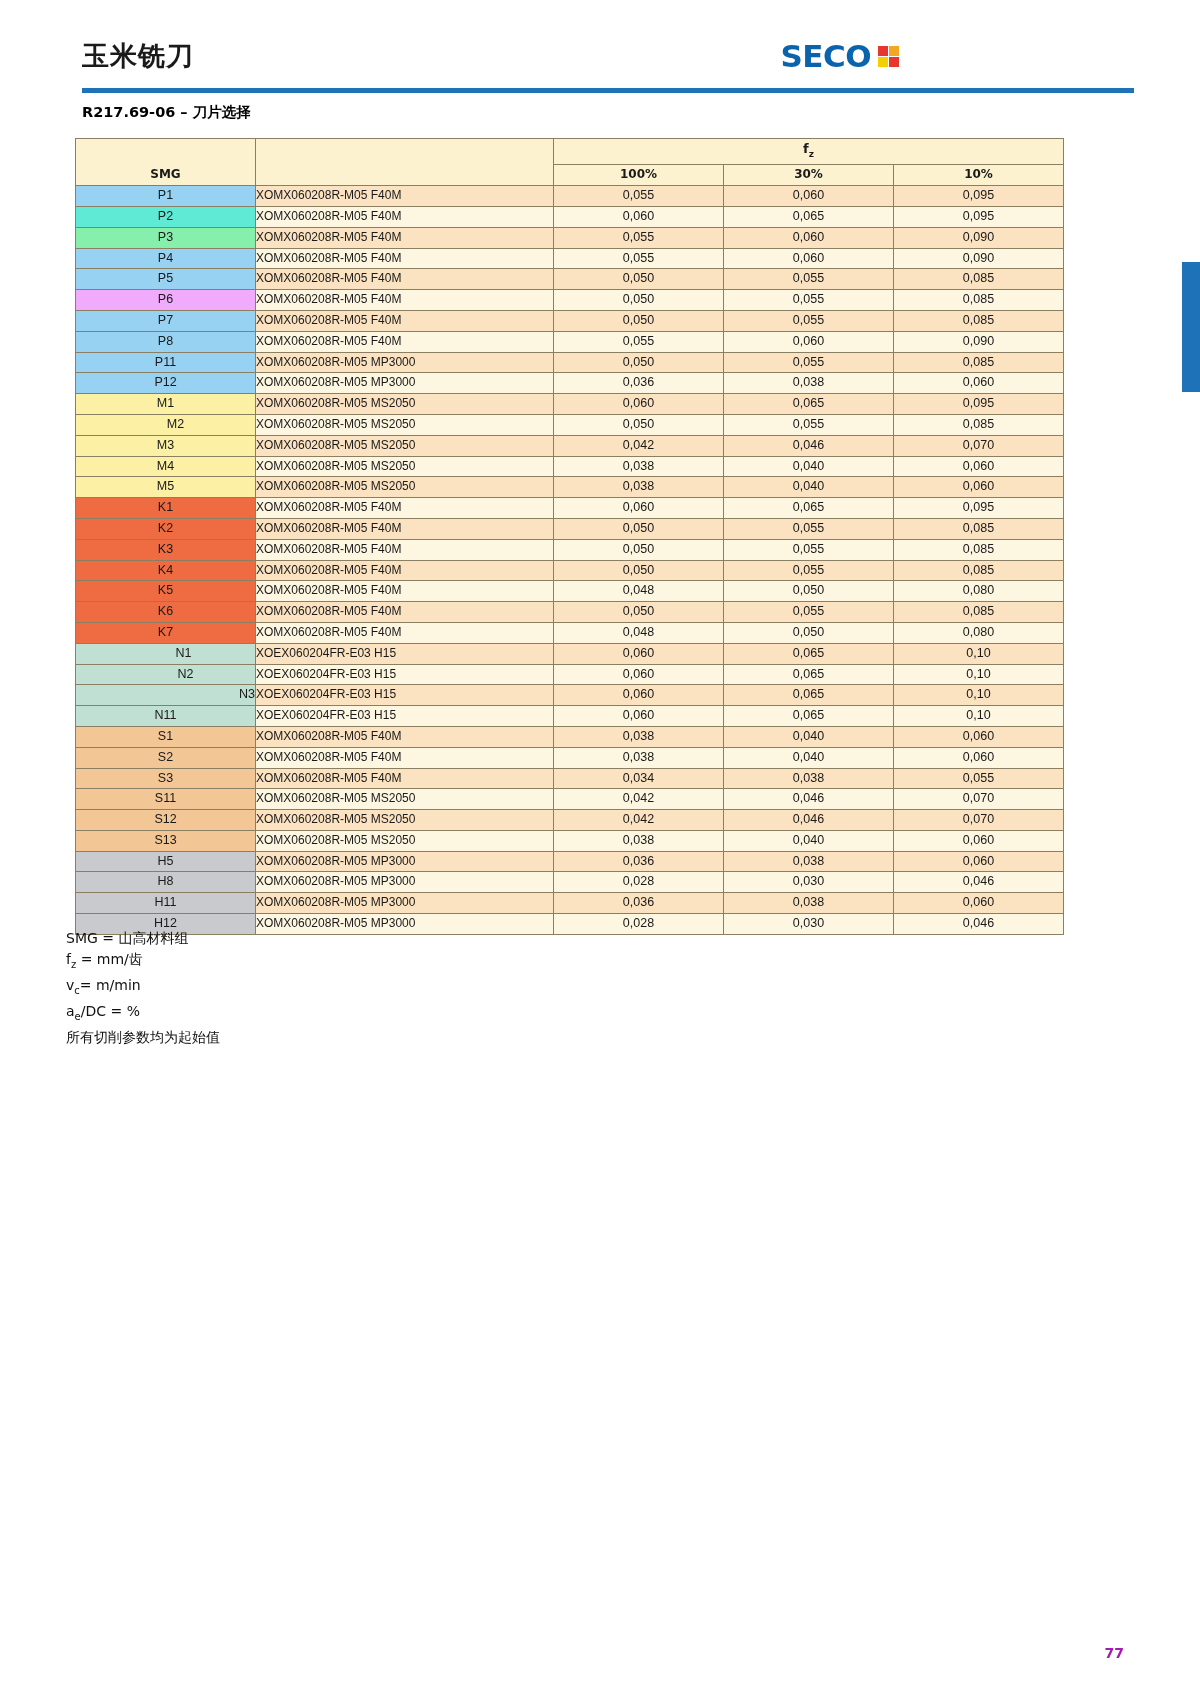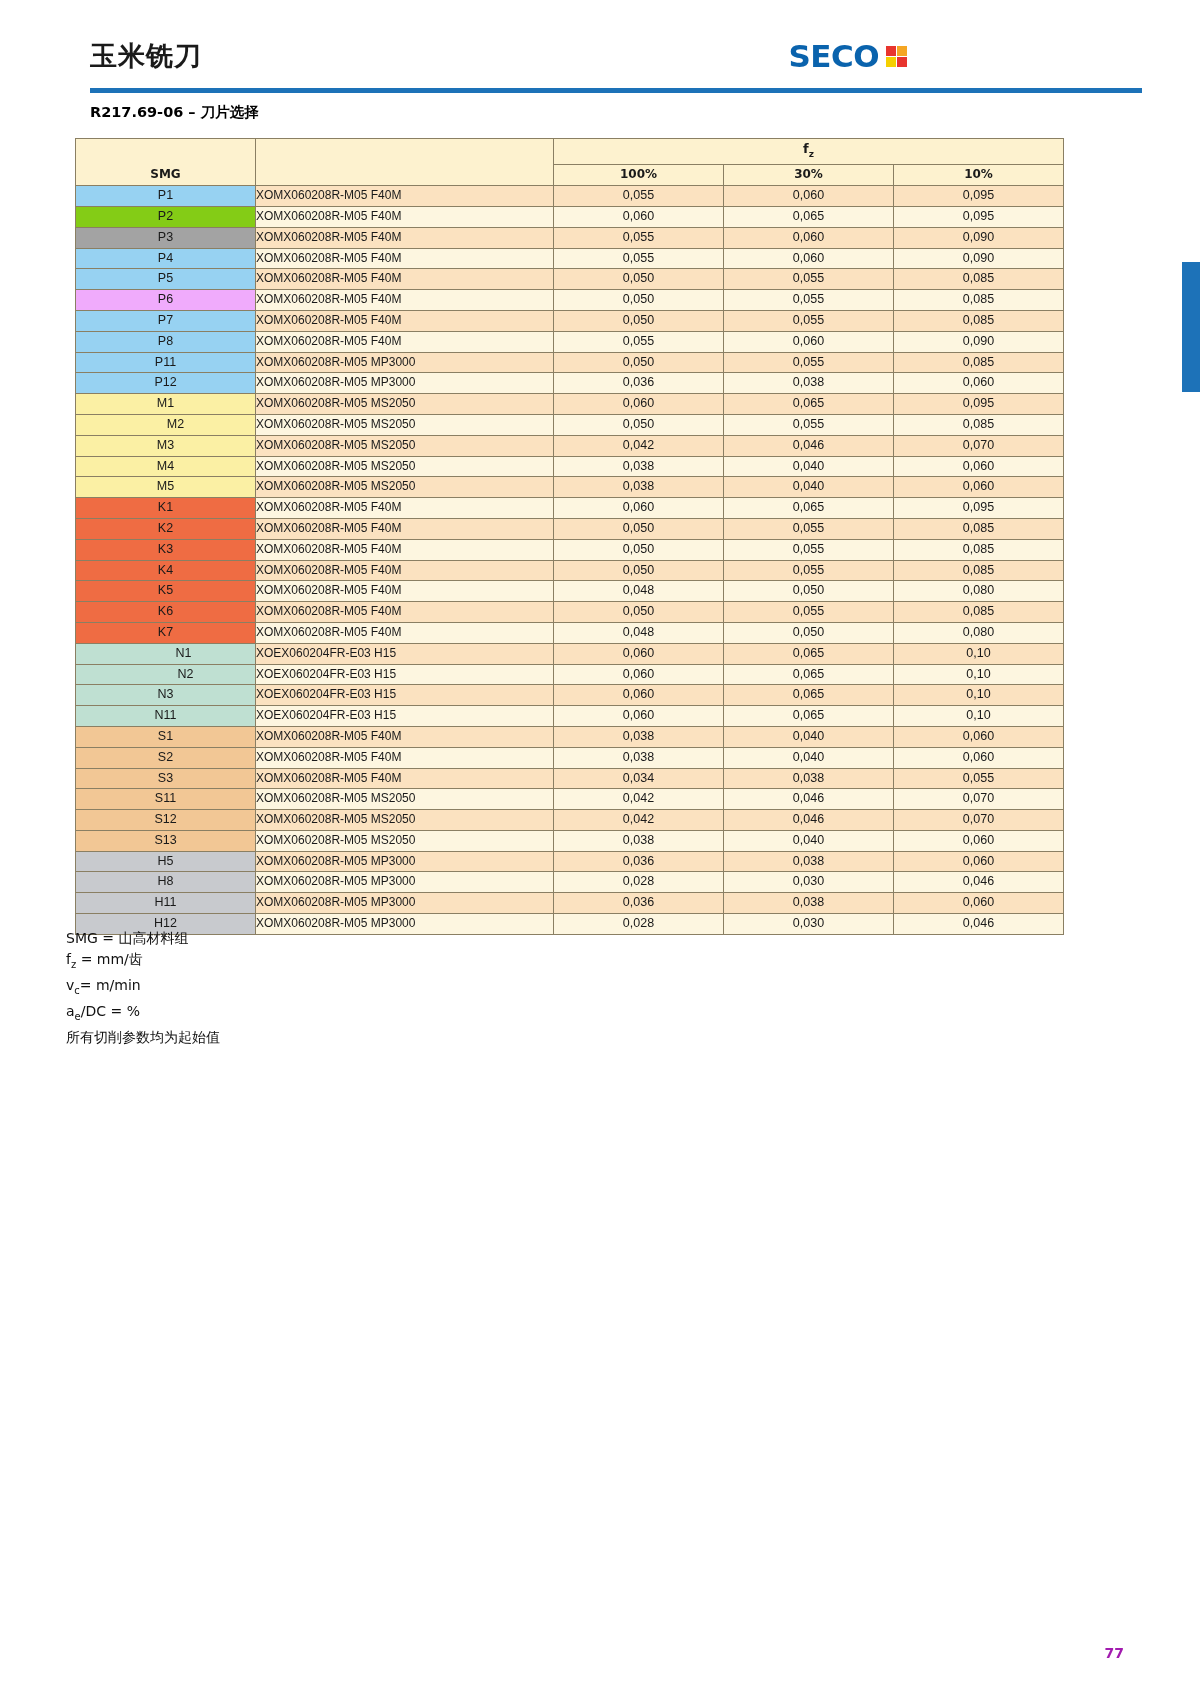--- a/index.html
+++ b/index.html
@@ -9,21 +9,21 @@
     height: 1697px;
     background: #ffffff;
     font-family: "Liberation Sans", sans-serif;
     position: relative;
     overflow: hidden;
   }
 
   
   .page-header {
     position: absolute;
-    left: 16px; top: 0; width: 965px; height: 100px;
+    left: 8px; top: 0; width: 965px; height: 100px;
   }
   .doc-title {
     position: absolute;
     left: 74px; top: 38px;
     font-family: "DejaVu Sans", sans-serif;
     font-size: 27px;
     font-weight: bold;
     color: #1a1a1a;
     letter-spacing: 1px;
   }
@@ -203,28 +203,28 @@
     </thead>
     <tbody id="tbody">
         <tr class="odd">
           <td class="smg" style="background: rgb(151, 210, 242);">P1</td>
           <td class="desig">XOMX060208R-M05 F40M</td>
           <td class="val">0,055</td>
           <td class="val">0,060</td>
           <td class="val">0,095</td>
         </tr>
         <tr class="even">
-          <td class="smg" style="background: #84cc16;">P2</td>
+          <td class="smg" style="background: #5eead4;">P2</td>
           <td class="desig">XOMX060208R-M05 F40M</td>
           <td class="val">0,060</td>
           <td class="val">0,065</td>
           <td class="val">0,095</td>
         </tr>
         <tr class="odd">
-          <td class="smg" style="background: #a3a3a3;">P3</td>
+          <td class="smg" style="background: #86efac;">P3</td>
           <td class="desig">XOMX060208R-M05 F40M</td>
           <td class="val">0,055</td>
           <td class="val">0,060</td>
           <td class="val">0,090</td>
         </tr>
         <tr class="even">
           <td class="smg" style="background: rgb(151, 210, 242);">P4</td>
           <td class="desig">XOMX060208R-M05 F40M</td>
           <td class="val">0,055</td>
           <td class="val">0,060</td>
@@ -364,21 +364,21 @@
           <td class="val">0,10</td>
         </tr>
         <tr class="even">
           <td class="smg" style="background: rgb(191, 224, 210); padding-left: 40px;">N2</td>
           <td class="desig">XOEX060204FR-E03 H15</td>
           <td class="val">0,060</td>
           <td class="val">0,065</td>
           <td class="val">0,10</td>
         </tr>
         <tr class="odd">
-          <td class="smg" style="background: rgb(191, 224, 210);">N3</td>
+          <td class="smg" style="background: rgb(191, 224, 210); text-align: right;">N3</td>
           <td class="desig">XOEX060204FR-E03 H15</td>
           <td class="val">0,060</td>
           <td class="val">0,065</td>
           <td class="val">0,10</td>
         </tr>
         <tr class="even">
           <td class="smg" style="background: rgb(191, 224, 210);">N11</td>
           <td class="desig">XOEX060204FR-E03 H15</td>
           <td class="val">0,060</td>
           <td class="val">0,065</td>

